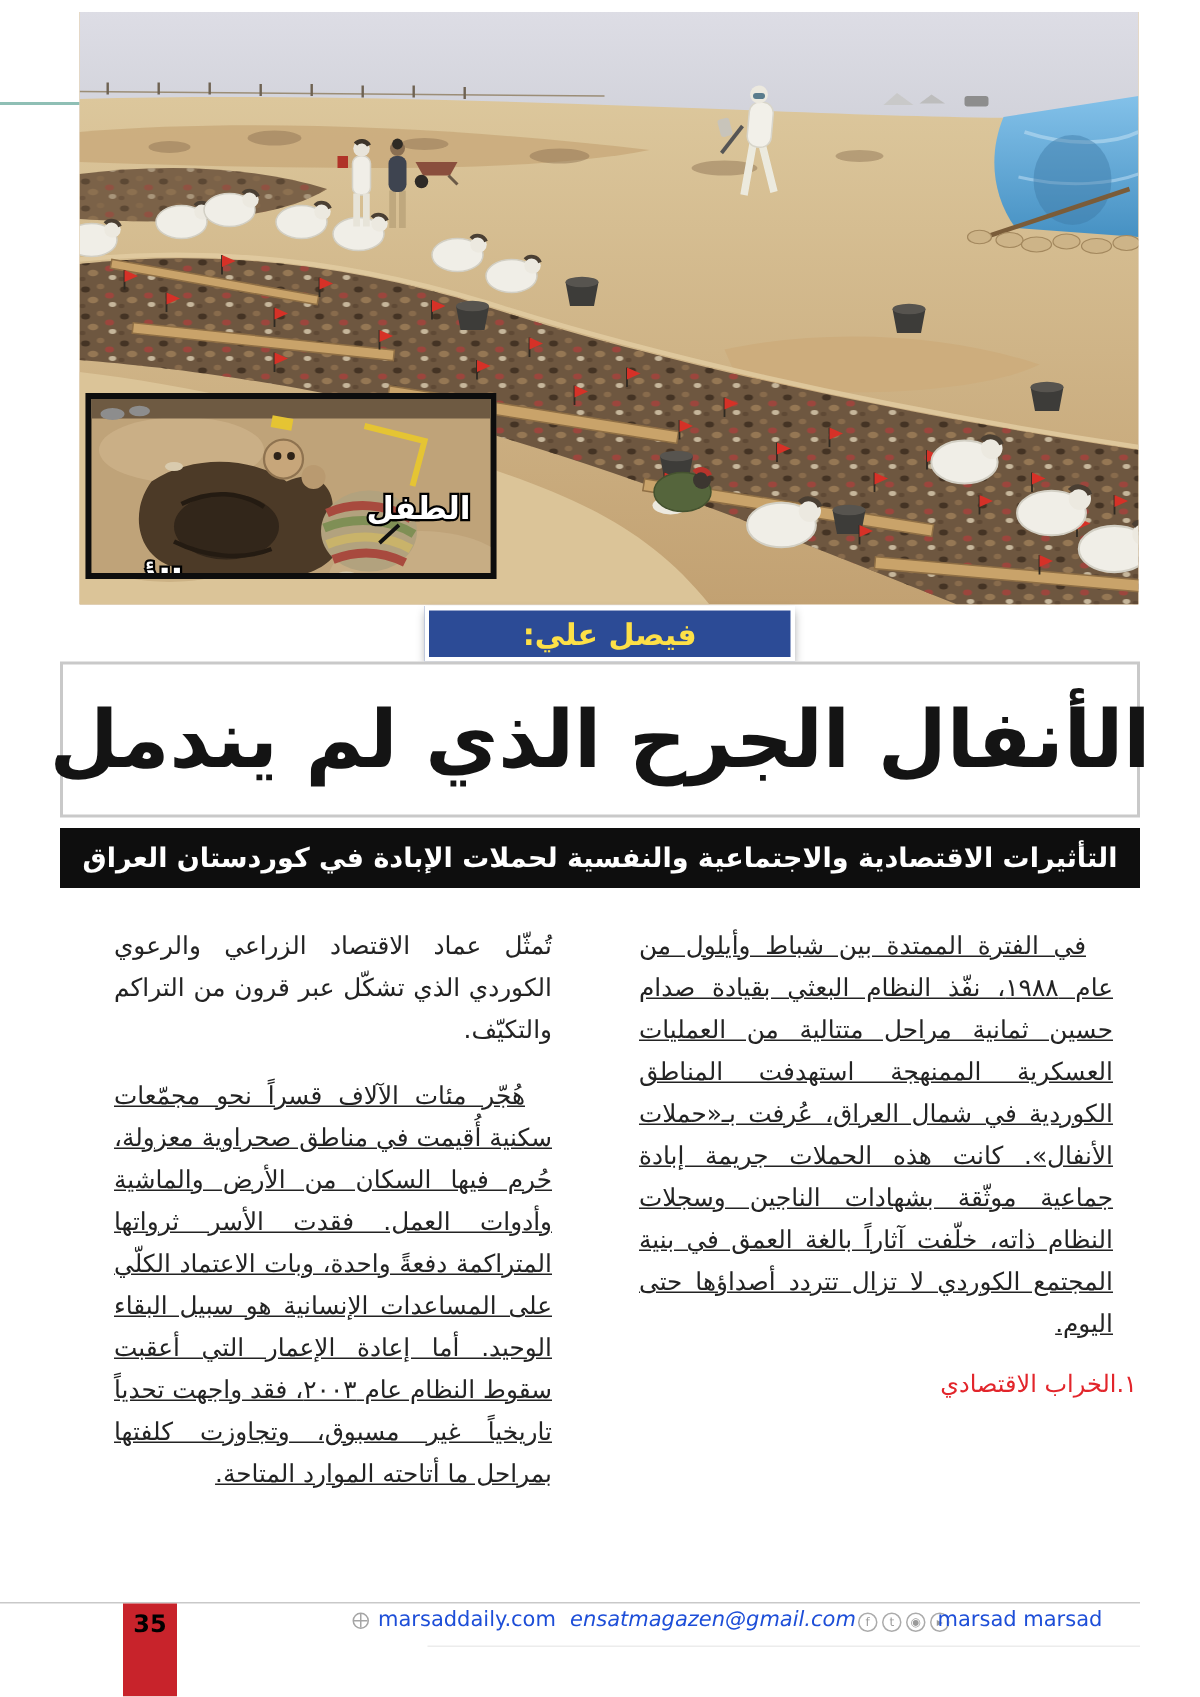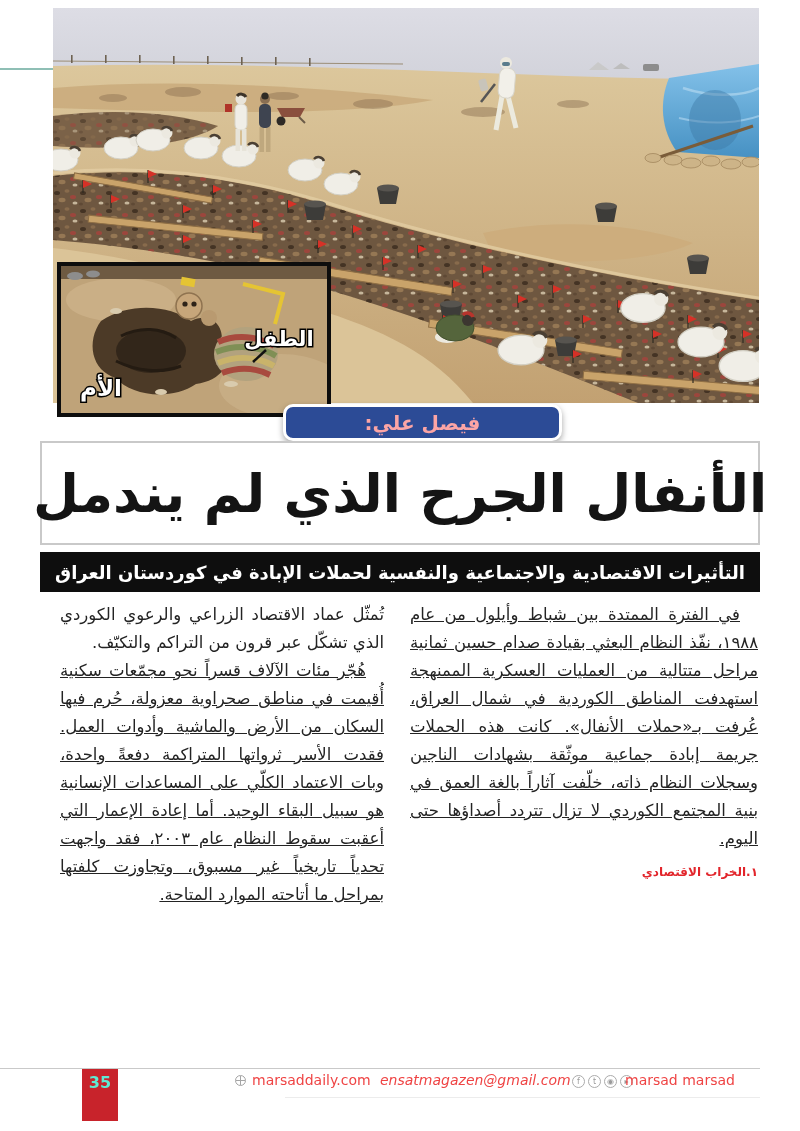--- a/index.html
+++ b/index.html
@@ -5,56 +5,56 @@
   html,body{margin:0;padding:0;background:#ffffff;}
   .page{position:relative;width:800px;height:1131px;background:#ffffff;overflow:hidden;
         font-family:"DejaVu Sans", sans-serif;}
   .abs{position:absolute;}
 
   .teal-line{left:0;top:68px;width:53px;height:2px;background:#8fbfb5;}
 
   .photo{left:53px;top:8px;width:706px;height:395px;overflow:hidden;background:#cdb287;}
   .photo svg{display:block;width:706px;height:395px;}
 
-  .inset{left:57px;top:262px;width:274px;height:155px;box-sizing:border-box;
+  .inset{left:57px;top:262px;width:274px;height:124px;box-sizing:border-box;
          border:4px solid #0d0d0d;background:#bfa379;overflow:hidden;}
   .inset svg{display:block;width:266px;height:147px;}
   .inset-label{font-weight:bold;fill:#ffffff;stroke:#000000;stroke-width:3px;paint-order:stroke;
                font-family:"DejaVu Sans", sans-serif;}
 
-  .kicker{left:283px;top:404px;width:279px;height:37px;box-sizing:border-box;
-          background:#2c4b96;border:3px solid #ffffff;border-radius:10px;
+  .kicker{left:283px;top:404px;width:247px;height:37px;box-sizing:border-box;
+          background:#2c4b96;border:3px solid #ffffff;border-radius:0;
           box-shadow:0 3px 6px rgba(0,0,0,.35);
           display:flex;align-items:center;justify-content:center;
-          color:#fca5a5;font-weight:bold;font-size:20px;direction:rtl;}
+          color:#fde047;font-weight:bold;font-size:20px;direction:rtl;}
 
   .titlebox{left:40px;top:441px;width:720px;height:104px;box-sizing:border-box;
             background:#ffffff;border:2px solid #c9c9c9;
             display:flex;align-items:center;justify-content:center;}
   .titlebox h1{margin:0;font-size:53px;font-weight:bold;color:#141414;direction:rtl;
                letter-spacing:-1px;white-space:nowrap;}
 
   .subtitle{left:40px;top:552px;width:720px;height:40px;background:#0e0e0e;
             display:flex;align-items:center;justify-content:center;
             color:#ffffff;font-weight:bold;font-size:18px;direction:rtl;white-space:nowrap;}
 
   .body{left:60px;top:601px;width:698px;display:flex;direction:rtl;justify-content:space-between;}
   .col-r{width:348px;}
   .col-l{width:324px;}
-  .p{margin:0;font-size:16.5px;line-height:28px;text-align:justify;color:#232323;direction:rtl;}
+  .p{margin:16px;font-size:16.5px;line-height:28px;text-align:justify;color:#232323;direction:rtl;}
   .indent{text-indent:18px;text-decoration:underline;}
-  .redhead{color:#e2252b;font-size:12px;font-weight:bold;margin:12px 0 7px;
+  .redhead{color:#e2252b;font-size:16px;font-weight:normal;margin:12px 0 7px;
            direction:rtl;text-align:right;}
 
   .foot-rule{left:0;top:1068px;width:760px;height:1px;background:#c9c9c9;}
   .foot-rule2{left:285px;top:1097px;width:475px;height:1px;background:#ececec;}
-  .page-tab{left:82px;top:1069px;width:36px;height:52px;background:#c8232b;
-            color:#5eead4;font-weight:bold;font-size:16px;text-align:center;
+  .page-tab{left:82px;top:1069px;width:36px;height:63px;background:#c8232b;
+            color:#000000;font-weight:bold;font-size:16px;text-align:center;
             padding-top:4px;box-sizing:border-box;}
-  .foot-item{top:1072px;color:#ef4444;font-size:14px;display:flex;align-items:center;gap:6px;}
+  .foot-item{top:1072px;color:#1d4ed8;font-size:14px;display:flex;align-items:center;gap:6px;}
   .globe{display:inline-block;width:11px;height:11px;border:1px solid #a5a5a5;border-radius:50%;
          position:relative;box-sizing:border-box;}
   .globe:before{content:"";position:absolute;left:0;top:4px;width:9px;height:1px;background:#a5a5a5;}
   .globe:after{content:"";position:absolute;left:4px;top:0;width:1px;height:9px;background:#a5a5a5;}
   .sicons{top:1075px;display:flex;gap:3px;}
   .sicon{width:13px;height:13px;border:1px solid #ababab;border-radius:50%;color:#9a9a9a;
          font-size:8px;line-height:11px;text-align:center;box-sizing:border-box;
          font-family:"DejaVu Sans", sans-serif;}
 </style>
 </head>

